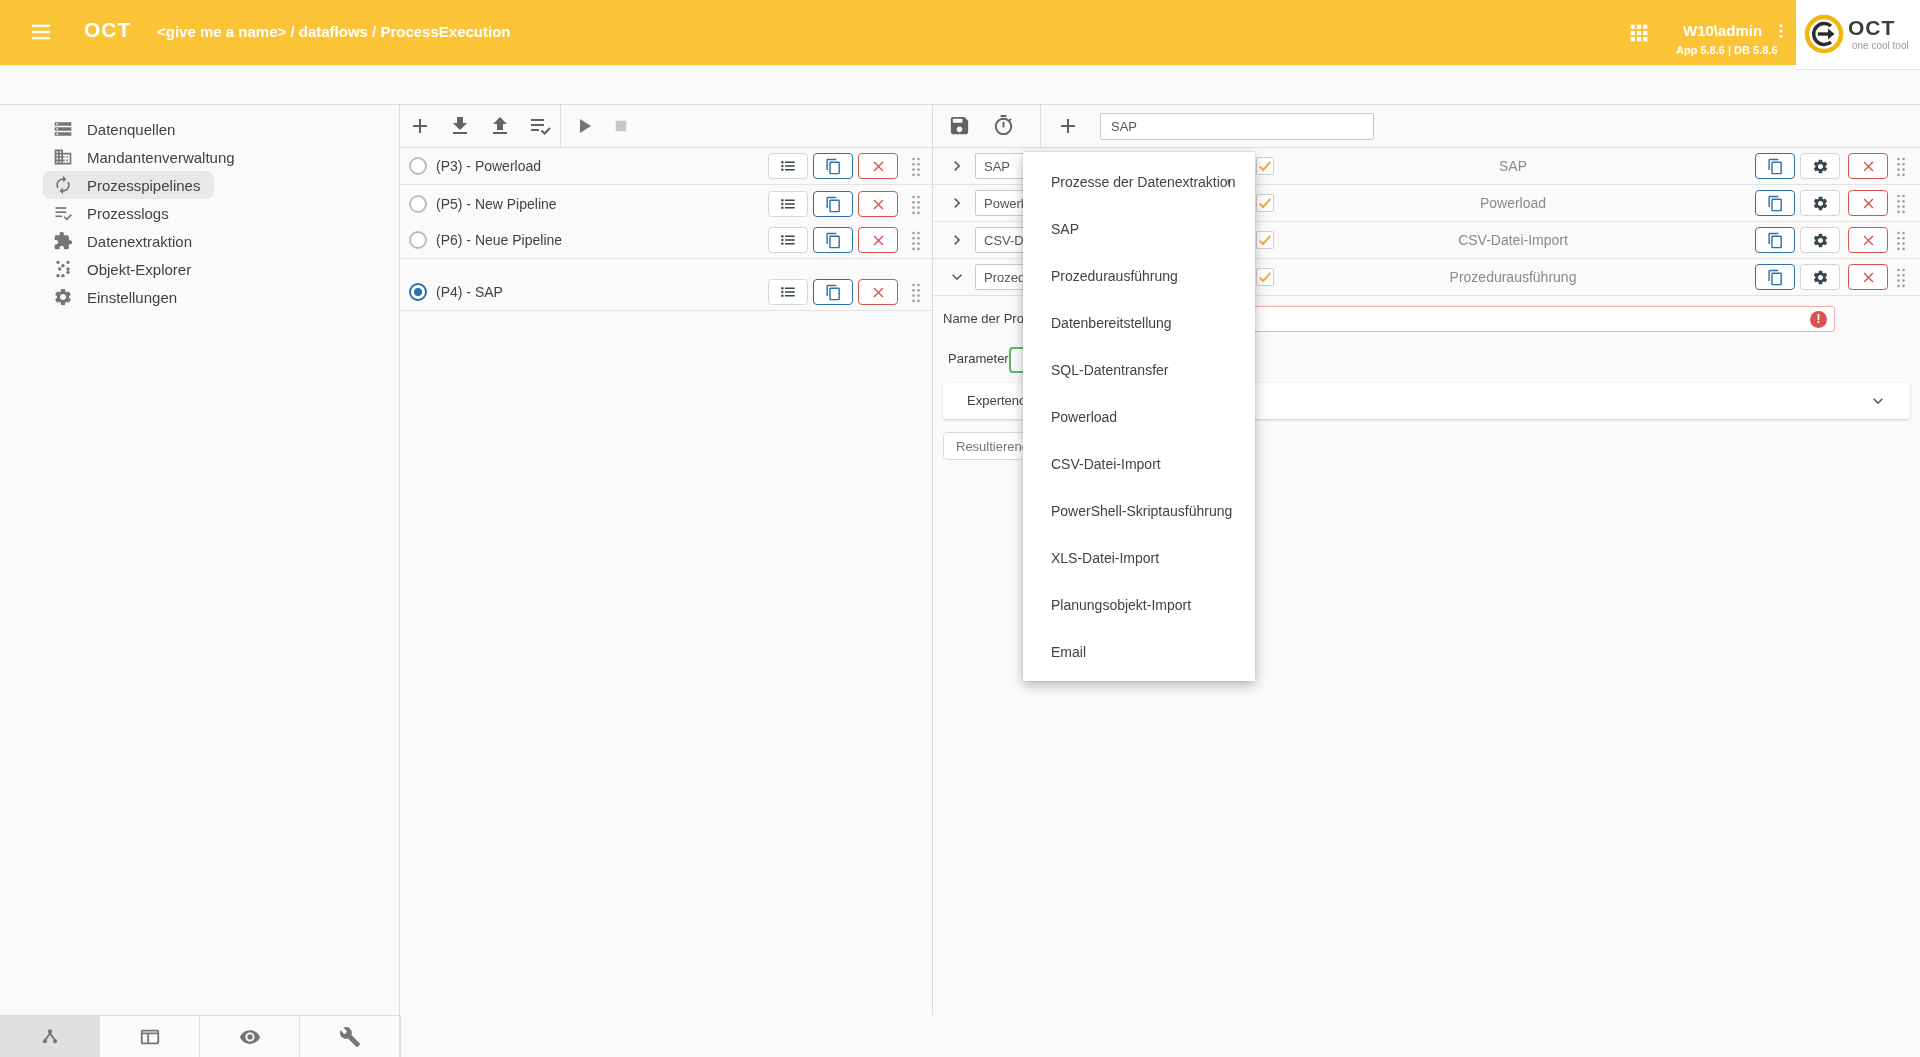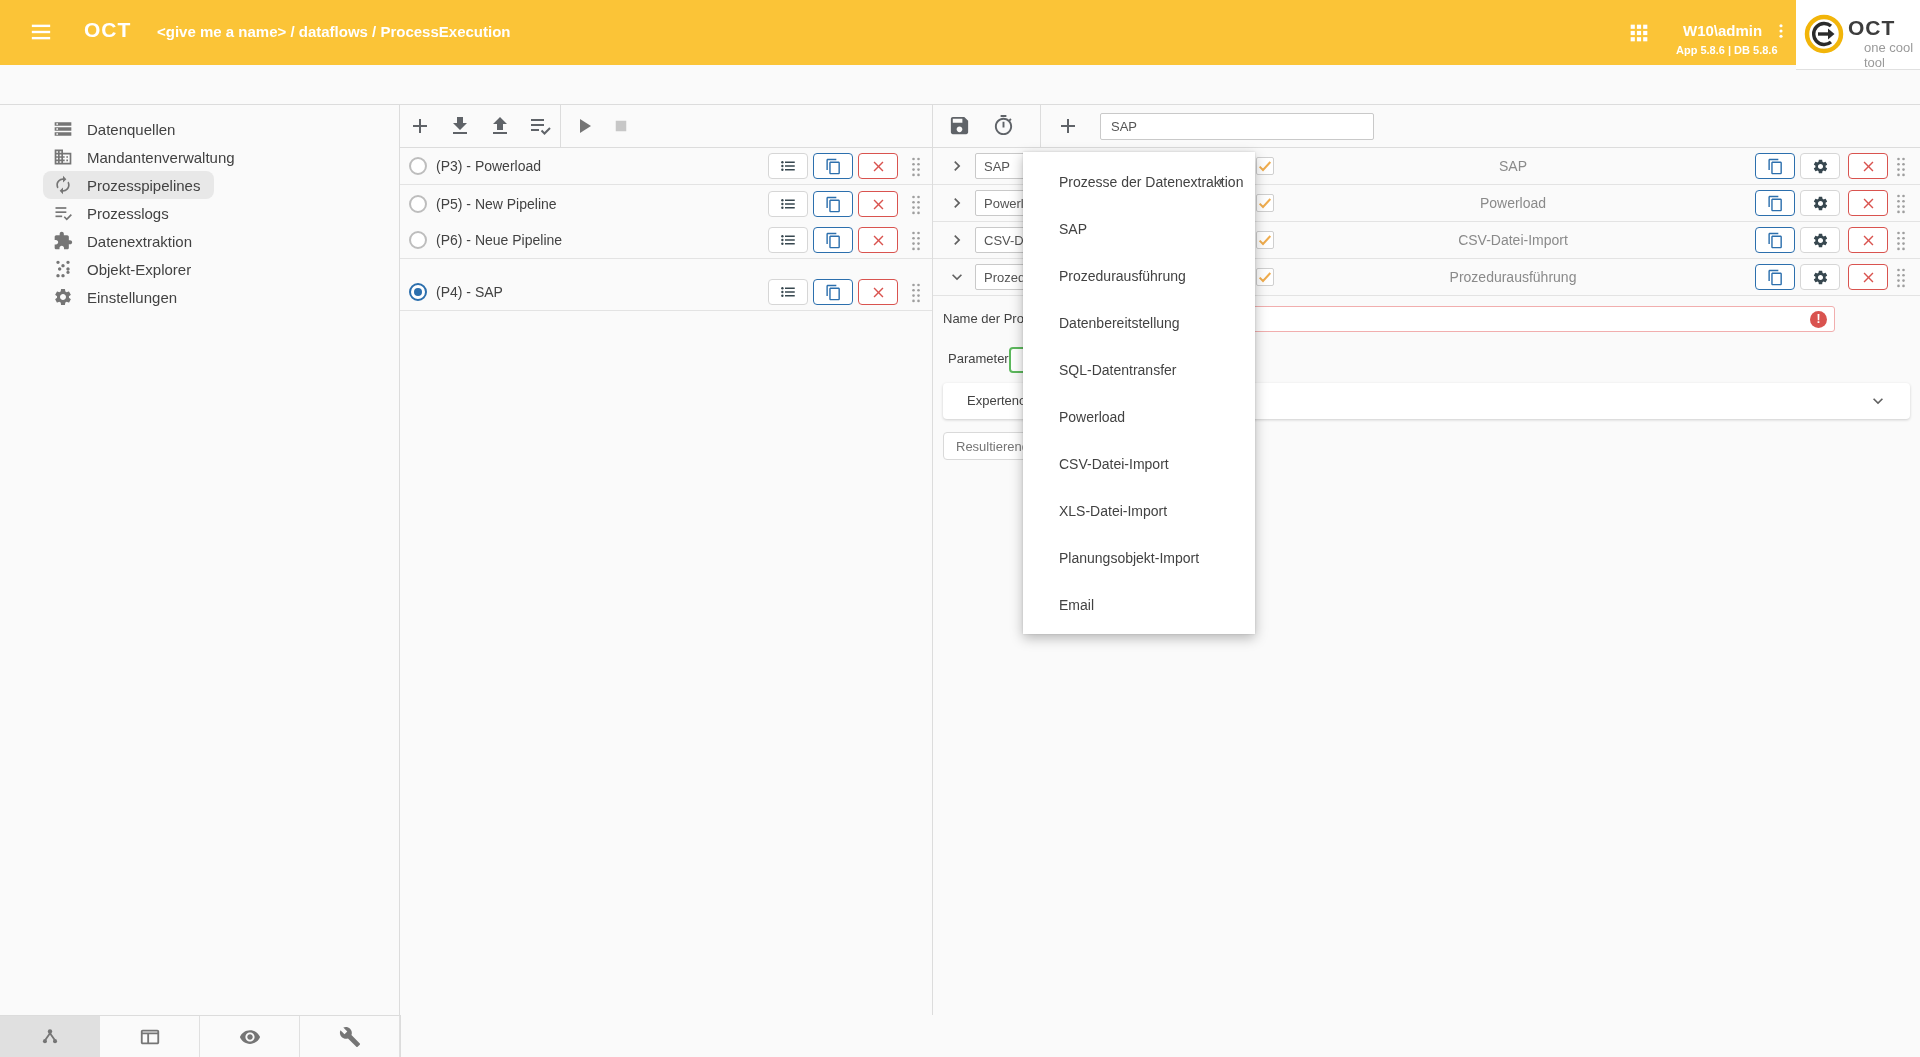--- a/index.html
+++ b/index.html
@@ -13,21 +13,21 @@
   #app-title { position:absolute; left:84px; top:18px; font-size:21px; font-weight:bold; color:#fff; letter-spacing:1px; }
   #breadcrumb { position:absolute; left:157px; top:23px; font-size:15px; color:#fff; font-weight:600; }
   #apps-grid { position:absolute; left:1629px; top:23px; }
   #user-name { position:absolute; left:1683px; top:22px; font-size:15px; font-weight:600; color:#fff; }
   #kebab { position:absolute; left:1772px; top:22px; }
   #version { position:absolute; left:1676px; top:44px; font-size:11px; font-weight:bold; color:#fff; }
   #logo-box { position:absolute; left:1796px; top:0; width:124px; height:70px; background:#fff;
               border-bottom:1px solid #e0e0e0; z-index:6; }
   #logo-mark { position:absolute; left:8px; top:14px; }
   #logo-text { position:absolute; left:52px; top:16px; font-size:21px; font-weight:bold; color:#3d3d3d; letter-spacing:1px; }
-  #logo-tagline { position:absolute; left:68px; top:40px; font-size:13px; color:#9a9a9a; }
+  #logo-tagline { position:absolute; left:56px; top:40px; font-size:10px; color:#9a9a9a; }
 
   
   #subbar { position:absolute; left:0; top:65px; width:1920px; height:40px; background:#fafafa;
             border-bottom:1px solid #dcdcdc; }
   #splitter { position:absolute; left:386px; top:78px; width:8px; height:15px;
               border-left:2px solid #9e9e9e; border-right:2px solid #9e9e9e; }
   #subbar-gear { position:absolute; left:408px; top:74px; color:#616161; cursor:pointer; }
 
   
   #sidebar { position:absolute; left:0; top:105px; width:400px; height:910px; background:#fafafa;
@@ -98,21 +98,21 @@
   #expert-card { position:absolute; left:10px; top:87px; width:967px; height:36px; background:#fff;
                  border-radius:4px; box-shadow:0 1px 3px rgba(0,0,0,0.18); cursor:pointer; }
   #expert-label { position:absolute; left:24px; top:10px; font-size:13px; color:#424242; white-space:nowrap; }
   #expert-chev { position:absolute; right:22px; top:8px; color:#616161; }
   #result-input { position:absolute; left:10px; top:136px; width:300px; height:28px; border:1px solid #d9d9d9;
                   border-radius:4px; background:#fff; font-size:13px; padding:0 12px; color:#a8a8a8;
                   font-family:"Liberation Sans", sans-serif; }
 
   
   #type-menu { position:absolute; left:1023px; top:152px; width:232px; background:#fff; z-index:100;
-               box-shadow:0 4px 12px rgba(0,0,0,0.28), 0 0 2px rgba(0,0,0,0.12); padding:6px 16px; }
+               box-shadow:0 4px 12px rgba(0,0,0,0.28), 0 0 2px rgba(0,0,0,0.12); padding:6px 8px; }
   .menu-item { position:relative; height:47px; display:flex; align-items:center; padding-left:20px;
                font-size:14px; color:#424242; cursor:pointer; white-space:nowrap; }
   .submenu-arrow { position:absolute; right:10px; top:16px; color:#616161; }
 </style>
 </head>
 <body>
 
 <div id="topbar">
   <svg id="hamburger" viewBox="0 0 24 24" width="26" height="22" fill="#fff">
       <rect x="2" y="4" width="20" height="2.6"></rect>
@@ -610,20 +610,23 @@
   <div class="menu-item">
       <span>SQL-Datentransfer</span>
     </div>
   <div class="menu-item">
       <span>Powerload</span>
     </div>
   <div class="menu-item">
       <span>CSV-Datei-Import</span>
     </div>
   <div class="menu-item">
+      <span>PowerShell-Skriptausführung</span>
+    </div>
+  <div class="menu-item">
       <span>XLS-Datei-Import</span>
     </div>
   <div class="menu-item">
       <span>Planungsobjekt-Import</span>
     </div>
   <div class="menu-item">
       <span>Email</span>
     </div>
 </div>
 

